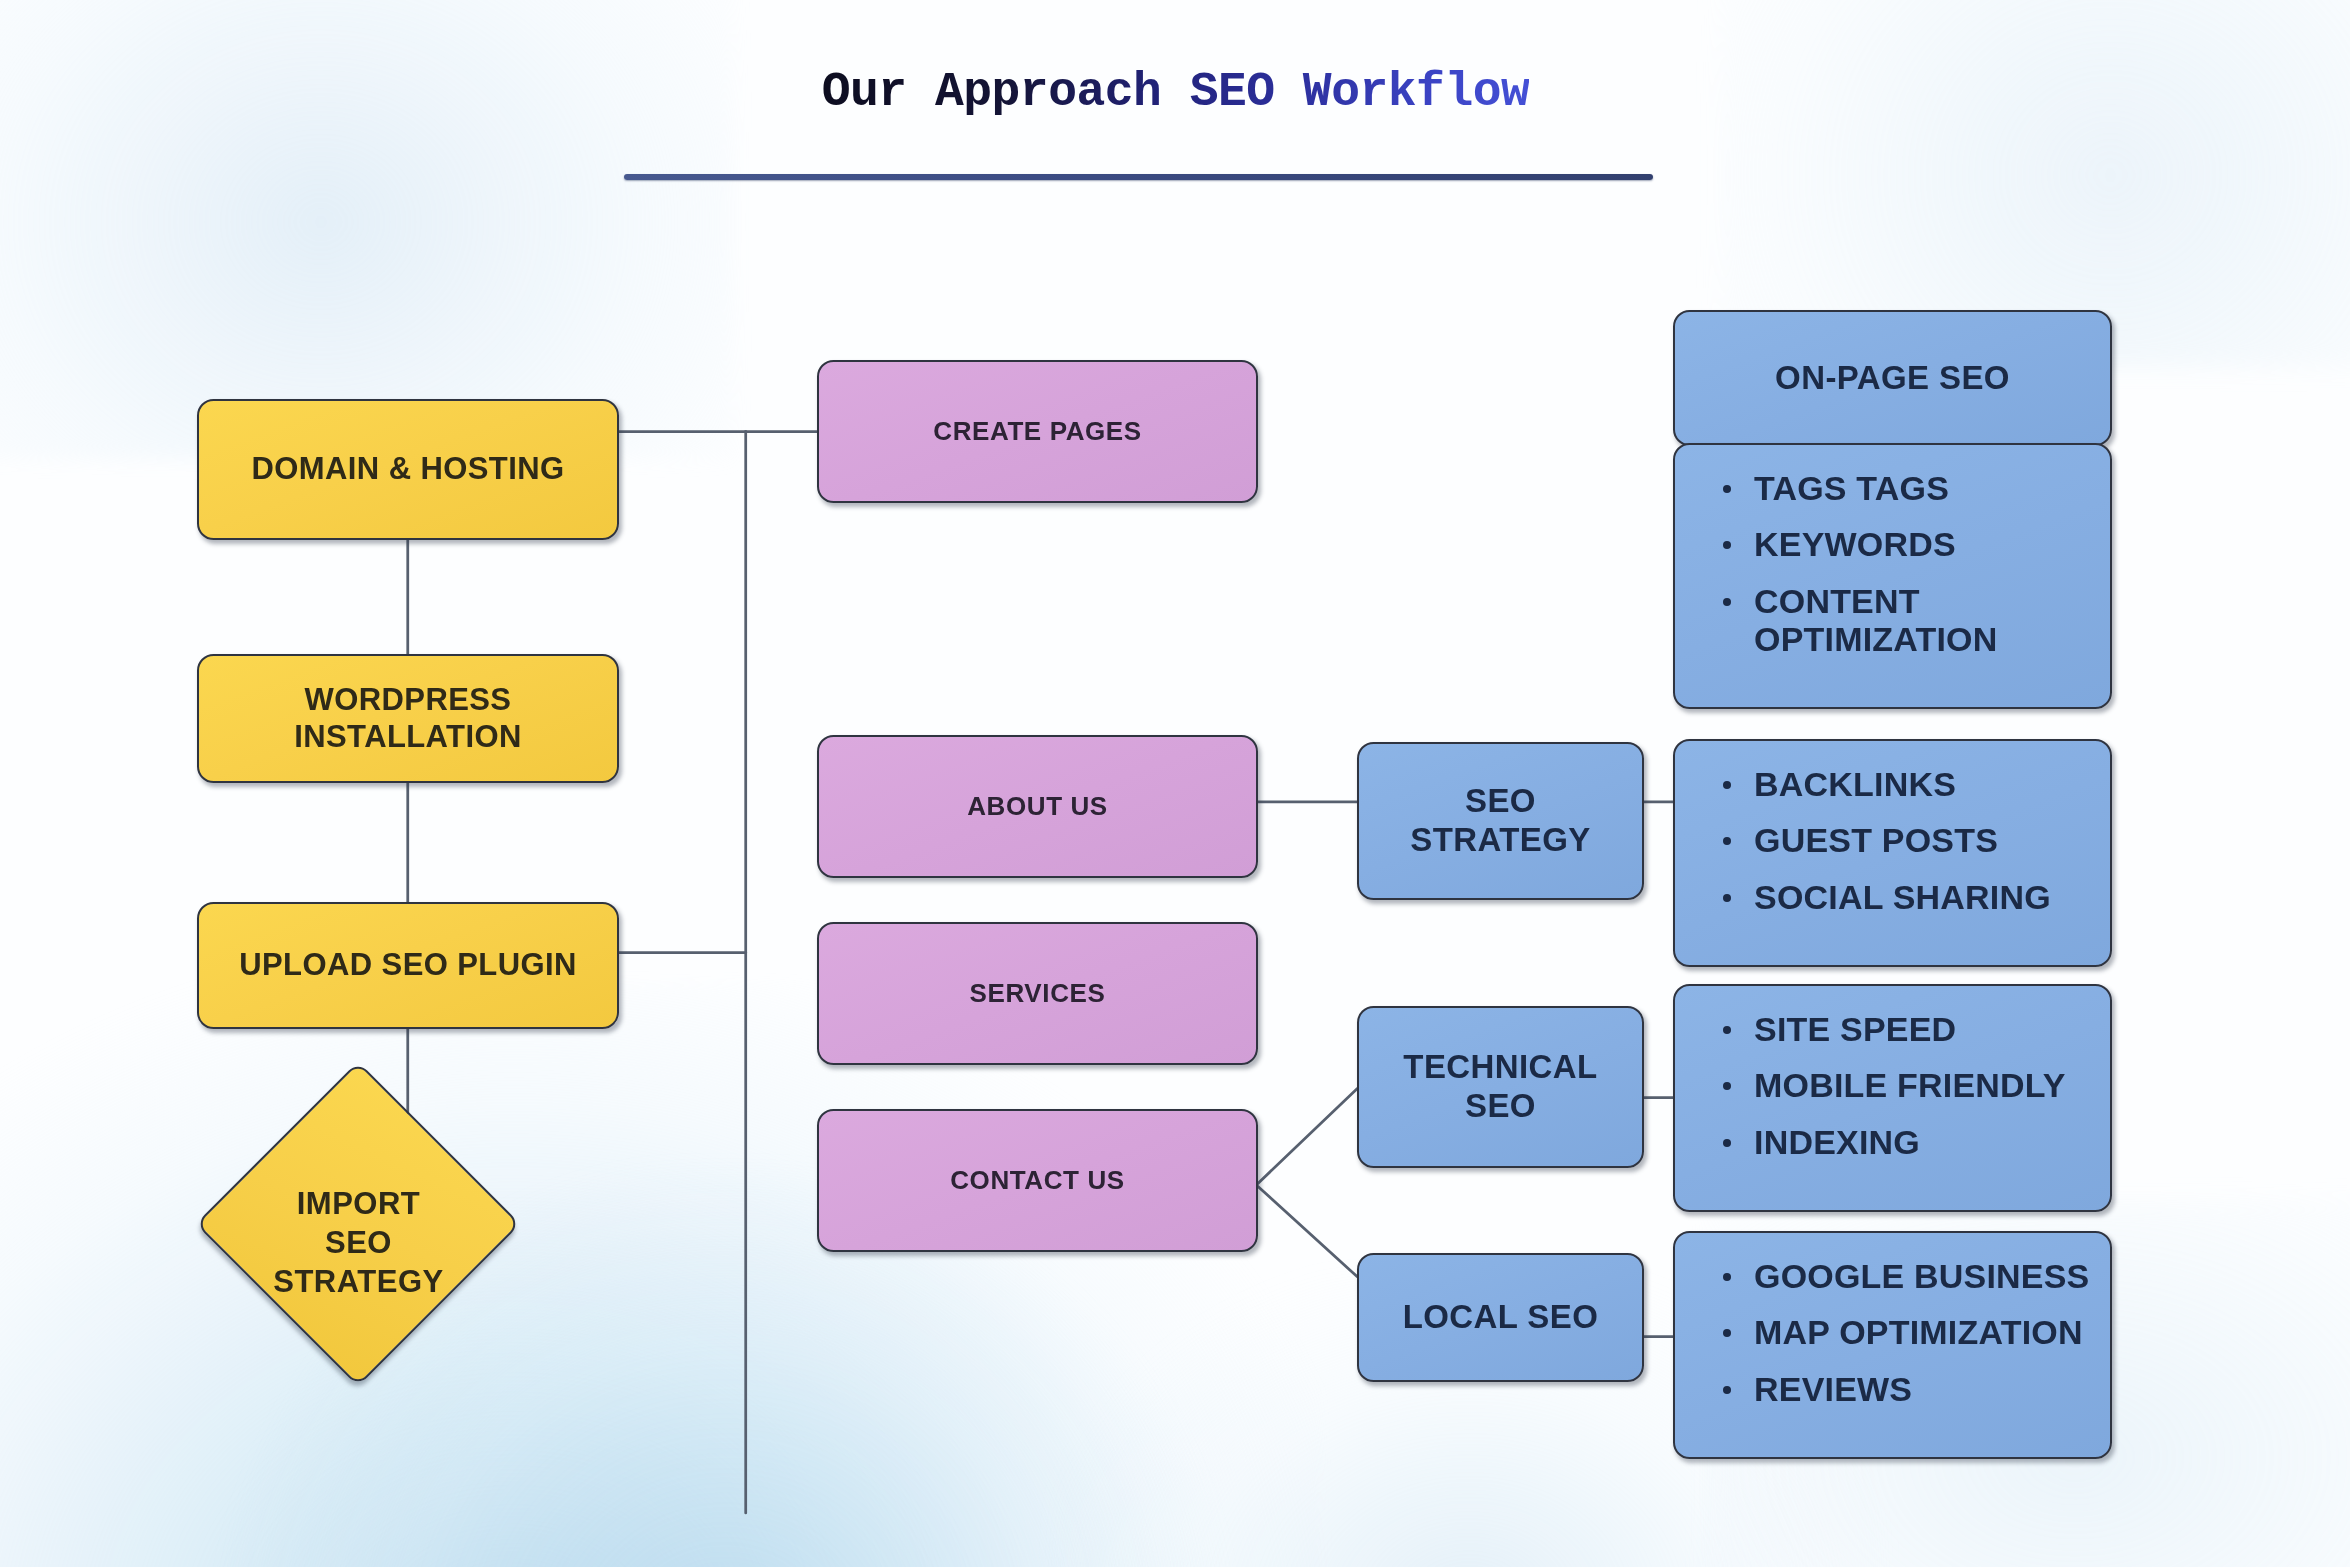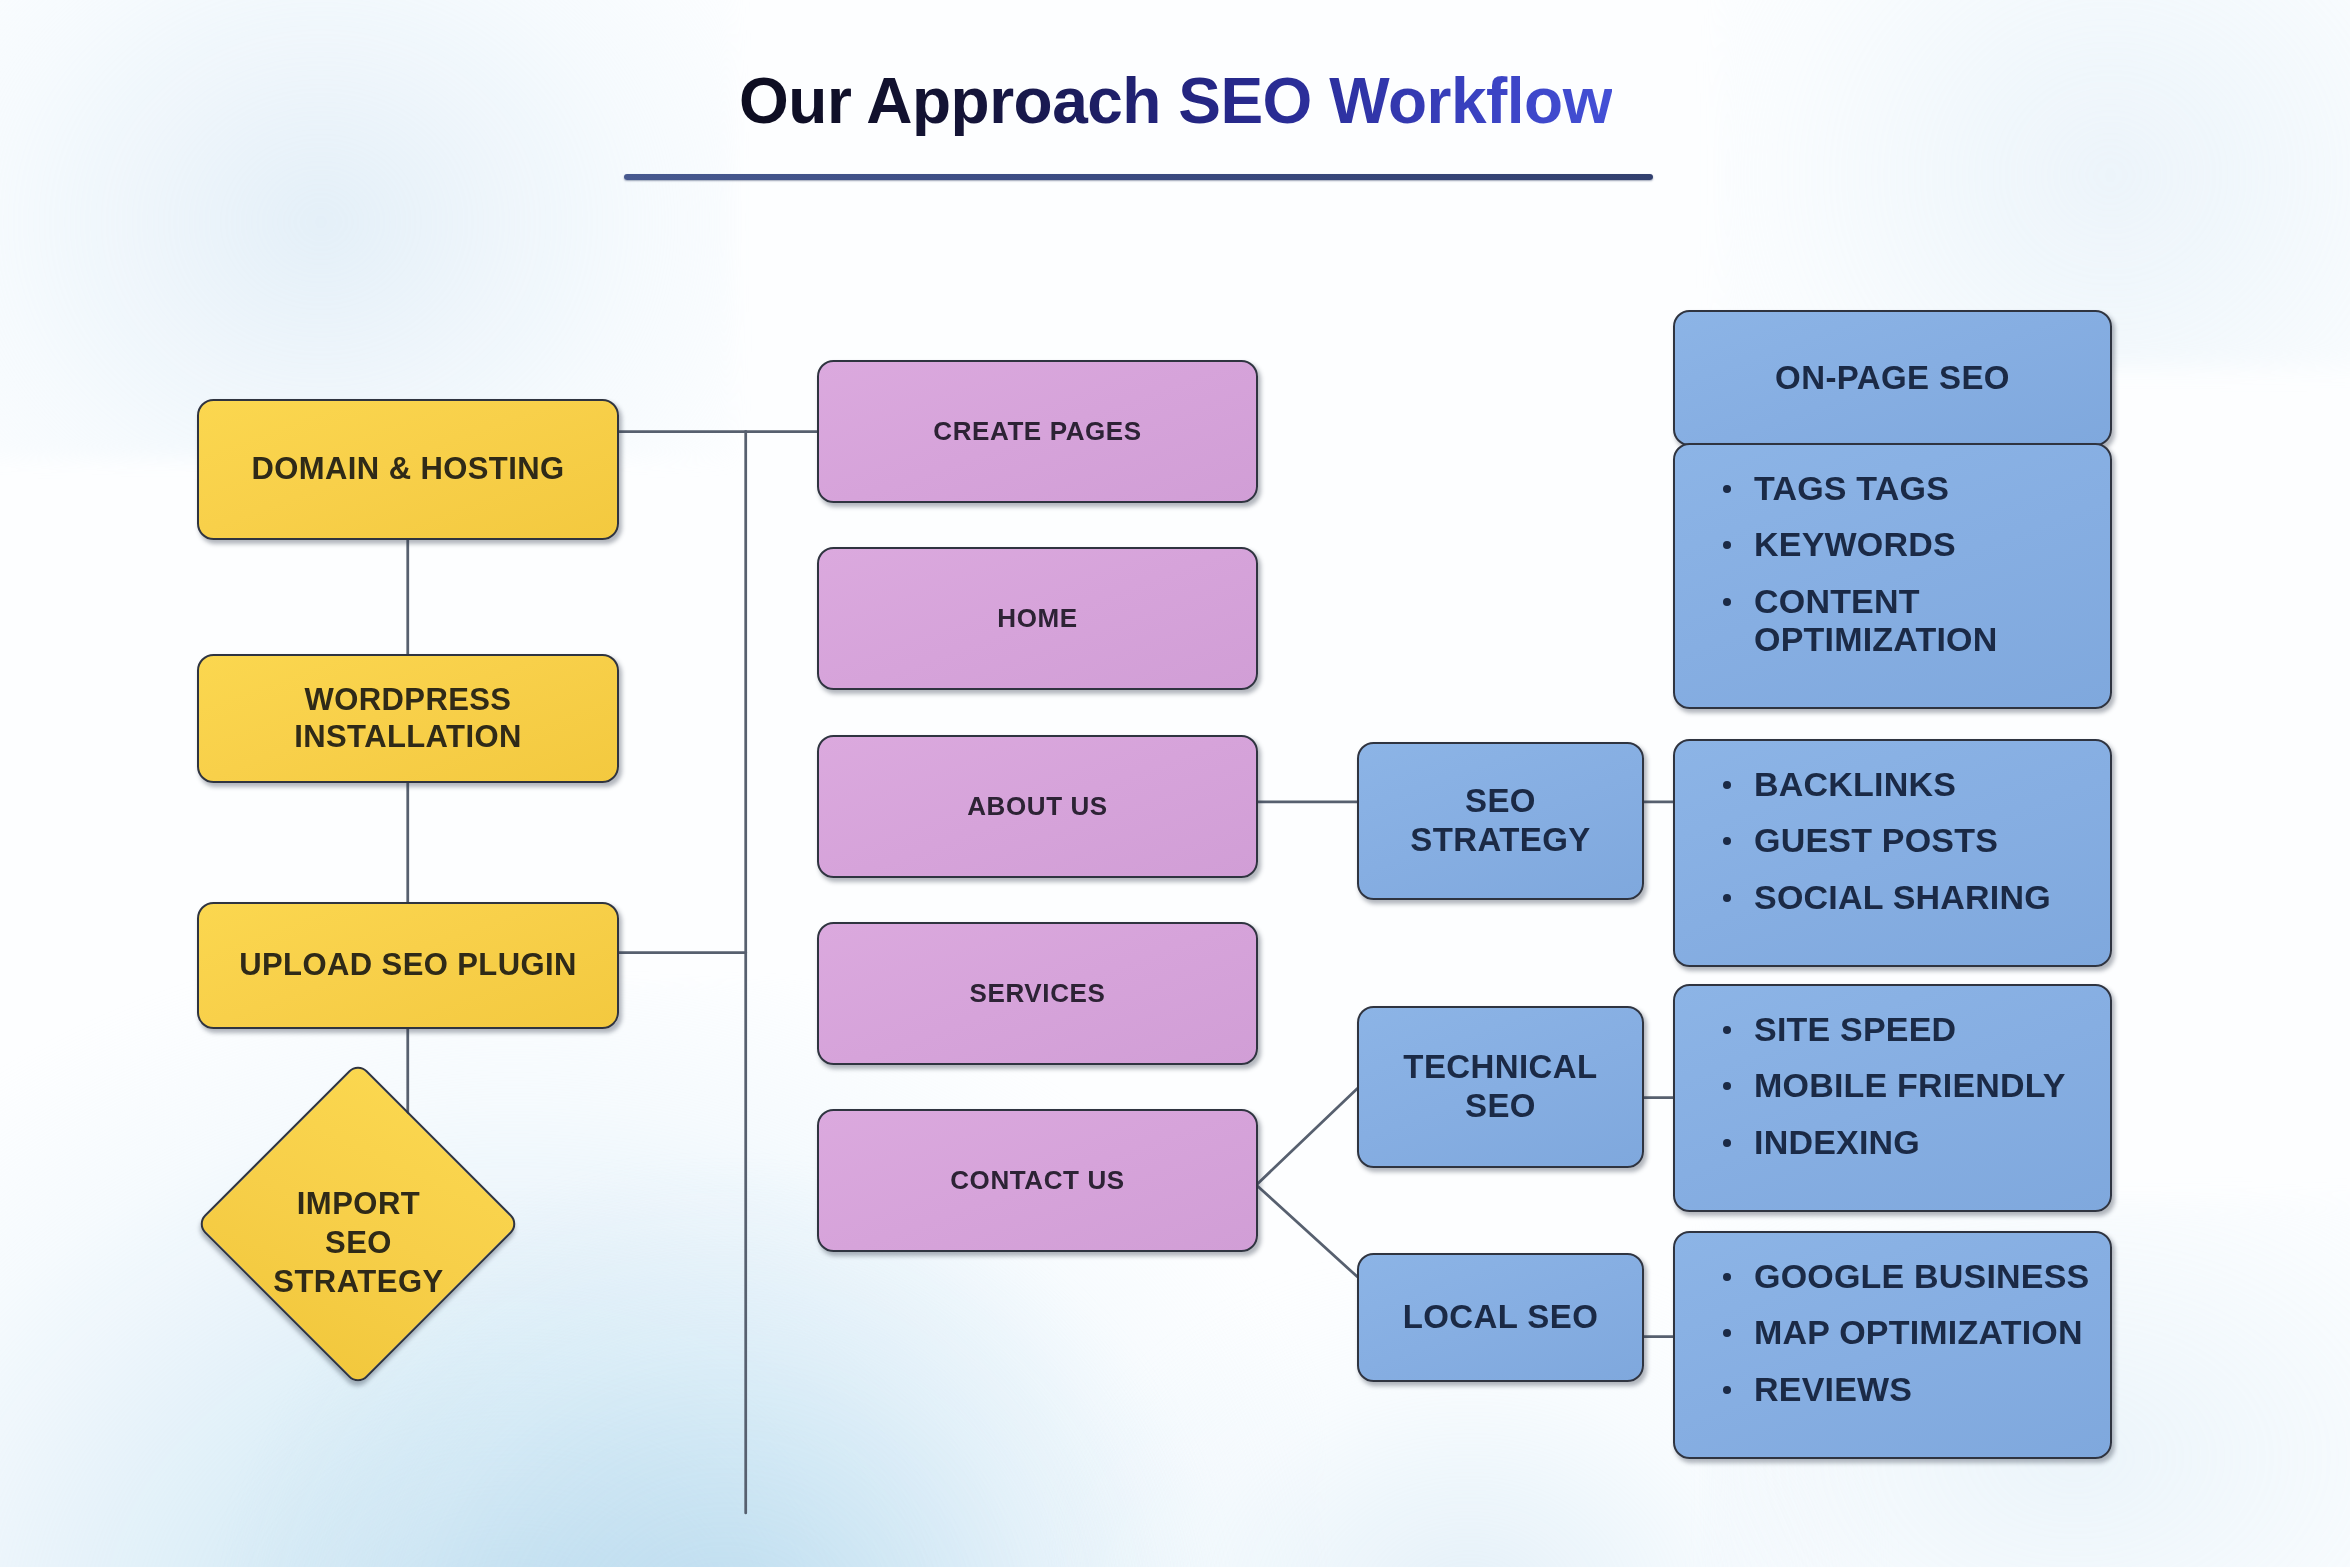--- a/index.html
+++ b/index.html
@@ -77,36 +77,37 @@
   }
 
   
   #title-wrap {
     position: absolute;
     left: 0; top: 66px;
     width: 2351px;
     text-align: center;
   }
   #page-title {
-    font-size: 64px;
+    font-size: 48px;
     font-weight: bold;
     letter-spacing: -0.5px;
     background: linear-gradient(90deg,
         #0d0d20 0%,
         #141436 26%,
         #22237a 48%,
         #2c2f9c 66%,
         #3b43c4 86%,
         #4450d6 100%);
     -webkit-background-clip: text;
     background-clip: text;
     color: transparent;
     -webkit-text-fill-color: transparent;
     display: inline-block;
     line-height: 1.1;
+    font-family: Liberation Mono, monospace;
   }
   #title-underline {
     position: absolute;
     left: 624px;
     top: 174px;
     width: 1029px;
     height: 6.4px;
     border-radius: 3.7px;
     background: linear-gradient(90deg,#47598f 0%, #3c4c84 40%, #32406f 100%);
     box-shadow: 0 0.9px 1.8px rgba(40,55,95,0.45);
@@ -268,23 +269,20 @@
   <div id="diamond-label">
     <div>IMPORT</div>
     <div>SEO</div>
     <div>STRATEGY</div>
   </div>
 
   <div class="node purple" style="left:817px; top:360px; width:441px; height:143px;">
     <span>CREATE PAGES</span>
   </div>
 
-  <div class="node purple" style="left:817px; top:547px; width:441px; height:143px;">
-    <span>HOME</span>
-  </div>
 
   <div class="node purple" style="left:817px; top:735px; width:441px; height:143px;">
     <span>ABOUT US</span>
   </div>
 
   <div class="node purple" style="left:817px; top:922px; width:441px; height:143px;">
     <span>SERVICES</span>
   </div>
 
   <div class="node purple" style="left:817px; top:1109px; width:441px; height:143px;">

